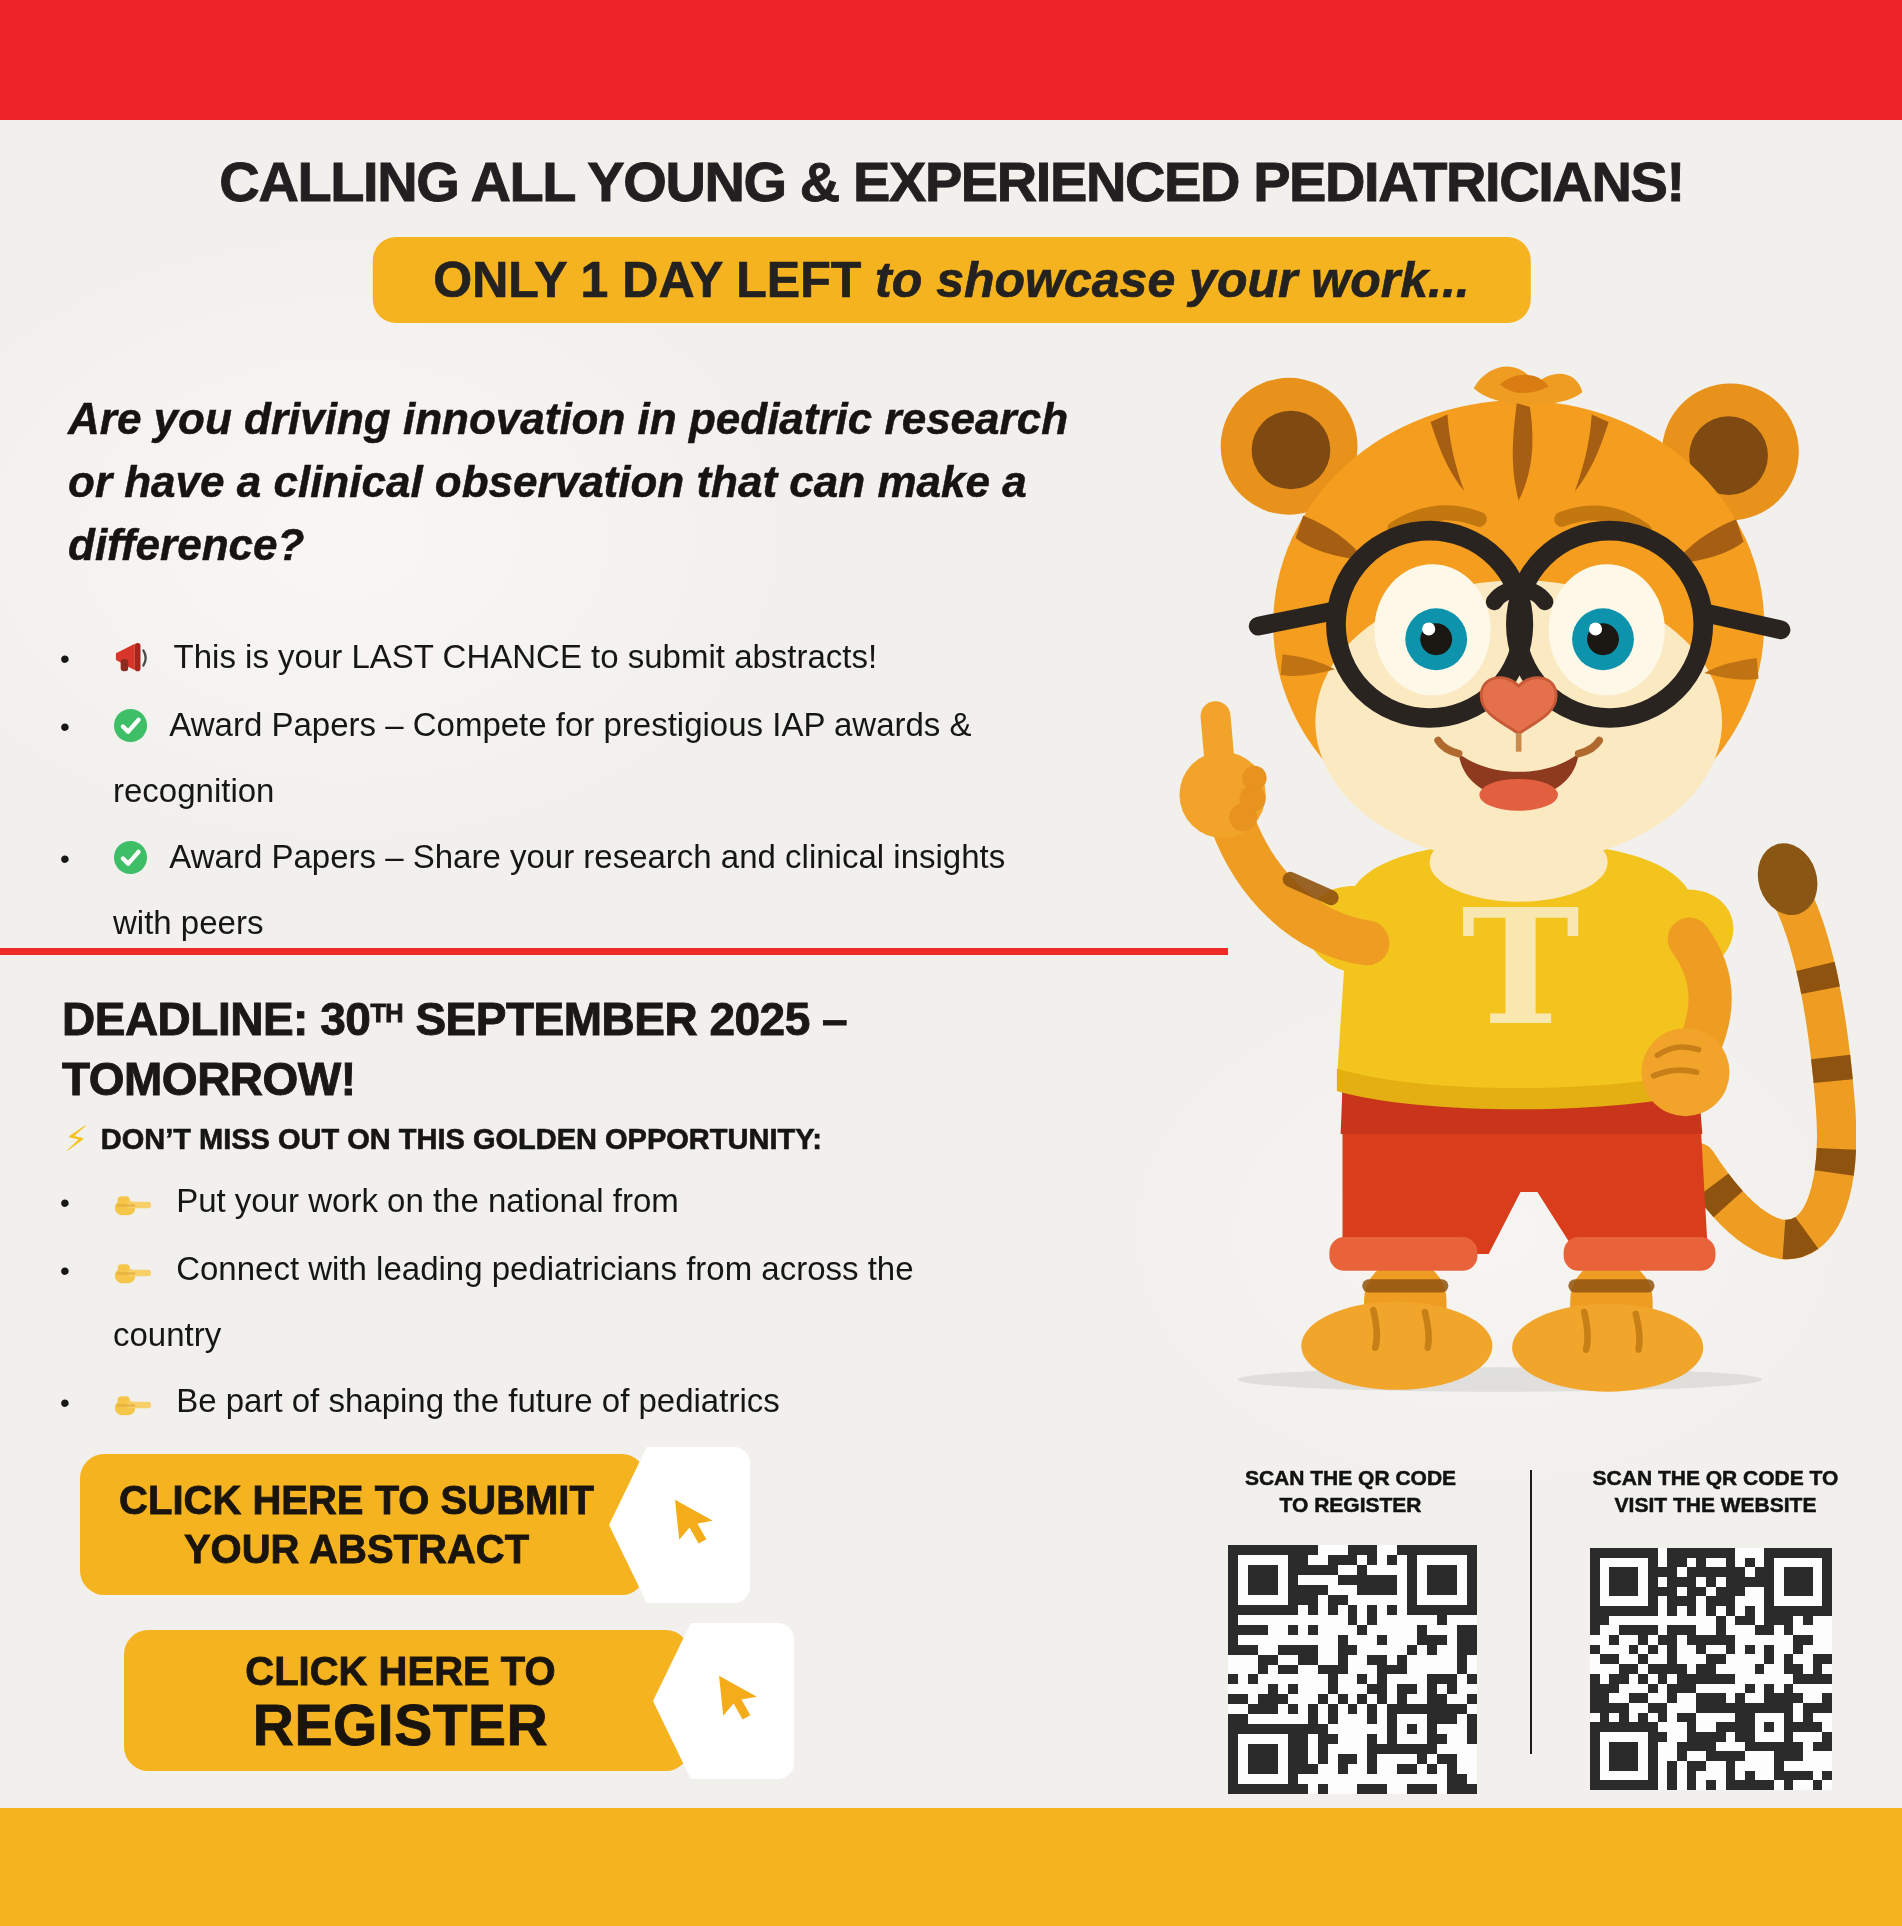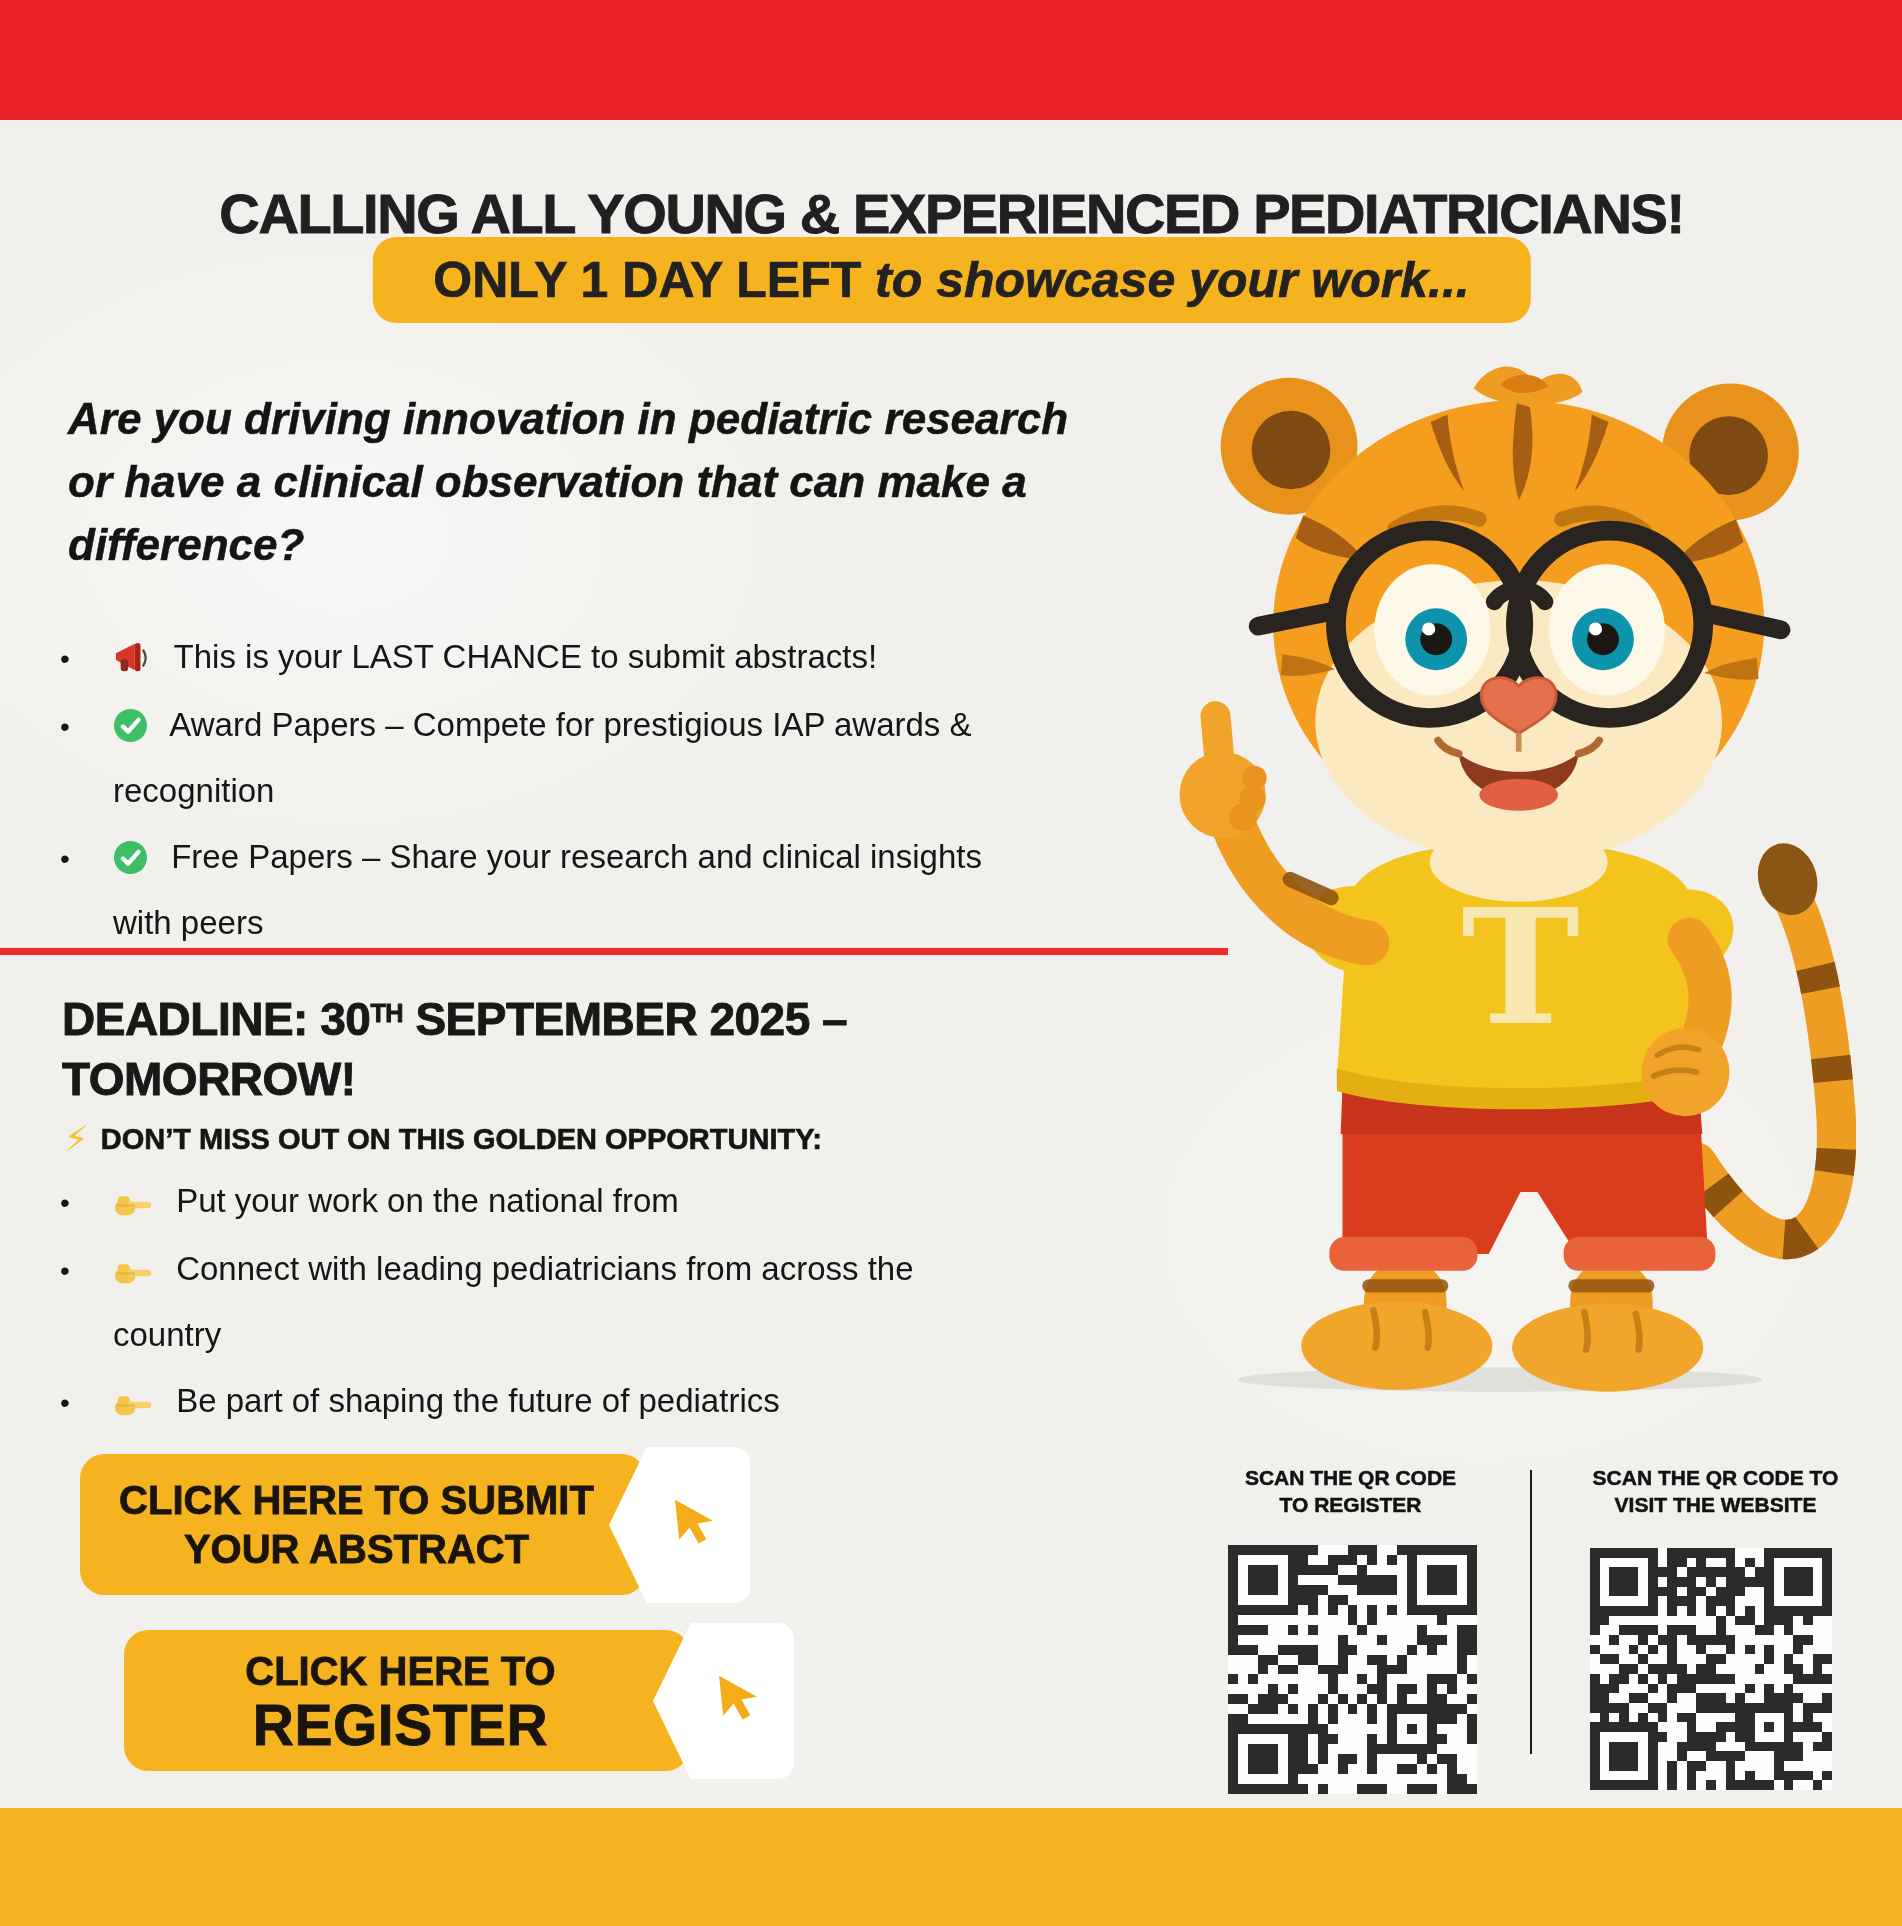--- a/index.html
+++ b/index.html
@@ -8,21 +8,21 @@
     background:
       radial-gradient(750px 516px at 18% 28%, #f8f7f5 0%, rgba(248,247,245,0) 60%),
       radial-gradient(656px 469px at 78% 64%, #f6f5f2 0%, rgba(246,245,242,0) 55%),
       #f1f0ed;
     color:#1c1a19;}
   .band-top{position:absolute;left:0;top:0;width:100%;height:120px;}
   .band-bottom{position:absolute;left:0;bottom:0;width:100%;height:118px;}
 
   .main-heading{position:absolute;left:0;top:149px;width:100%;text-align:center;
     font-size:56px;font-weight:800;letter-spacing:-1.4px;color:#221f20;
-    -webkit-text-stroke:0.9px #221f20;white-space:nowrap;margin-top:32px;}
+    -webkit-text-stroke:0.9px #221f20;white-space:nowrap;}
 
   .pill{position:absolute;top:237px;left:50%;transform:translateX(-50%);
     border-radius:23.4px;padding:14px 61px;white-space:nowrap;
     font-size:50px;font-weight:800;color:#242220;-webkit-text-stroke:0.7px #242220;}
   .pill .it{font-style:italic;font-weight:700;}
 
   .question{position:absolute;left:68px;top:387px;width:1050px;
     font-size:44px;line-height:63px;font-weight:700;font-style:italic;color:#151413;
     -webkit-text-stroke:0.5px #151413;}
 
@@ -110,21 +110,21 @@
         <span class="l2">recognition</span>
       </div>
     </div>
     <div class="b-item">
       <span class="dot"></span>
       <div class="b-content">
         <span class="ic"><svg width="35" height="35" viewBox="0 0 37 37">
               <circle cx="18.5" cy="18.5" r="17.5" fill="#3fbe68"></circle>
               <polyline points="10.5,19.5 16,25 27,12.5" fill="none" stroke="#ffffff" stroke-width="4.6" stroke-linecap="round" stroke-linejoin="round"></polyline>
             </svg></span>
-        <span>Free Papers – Share your research and clinical insights</span>
+        <span>Award Papers – Share your research and clinical insights</span>
         <span class="l2">with peers</span>
       </div>
     </div>
   </div>
 
   <div class="red-line" style="background:#ee2b26"></div>
 
   <div class="deadline">
     <div><span>DEADLINE: 30</span><sup>TH</sup><span> SEPTEMBER 2025 –</span></div>
     <div>TOMORROW!</div>

